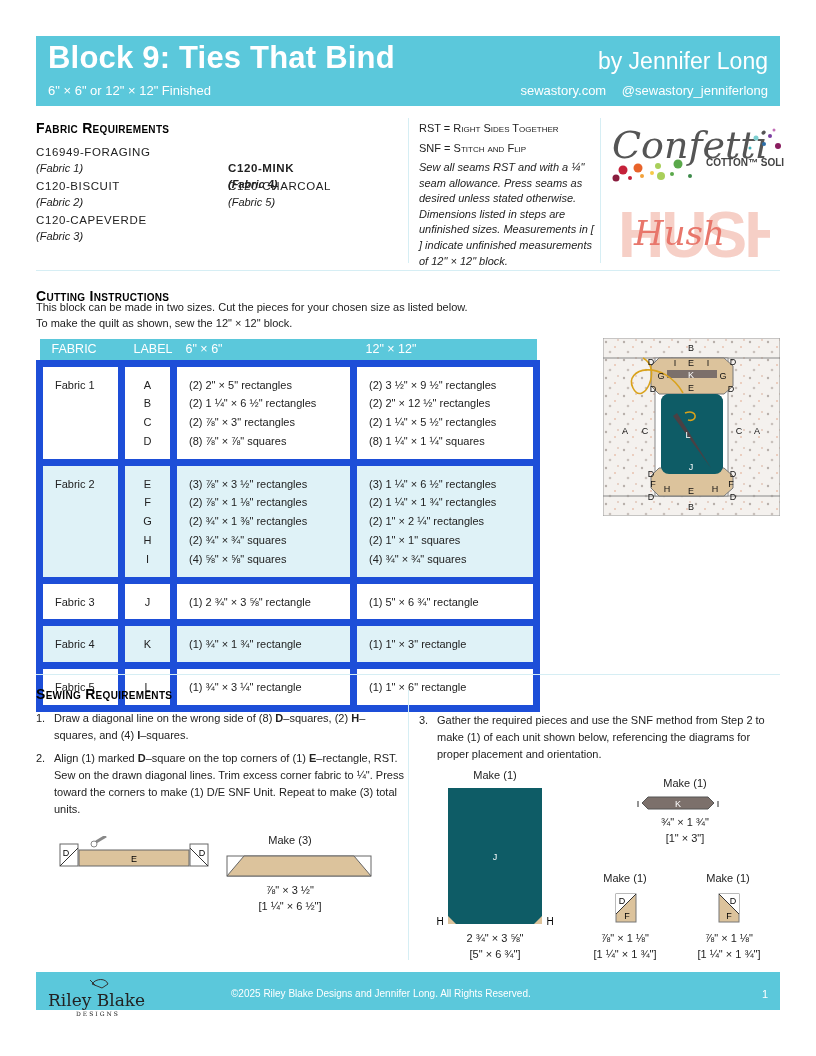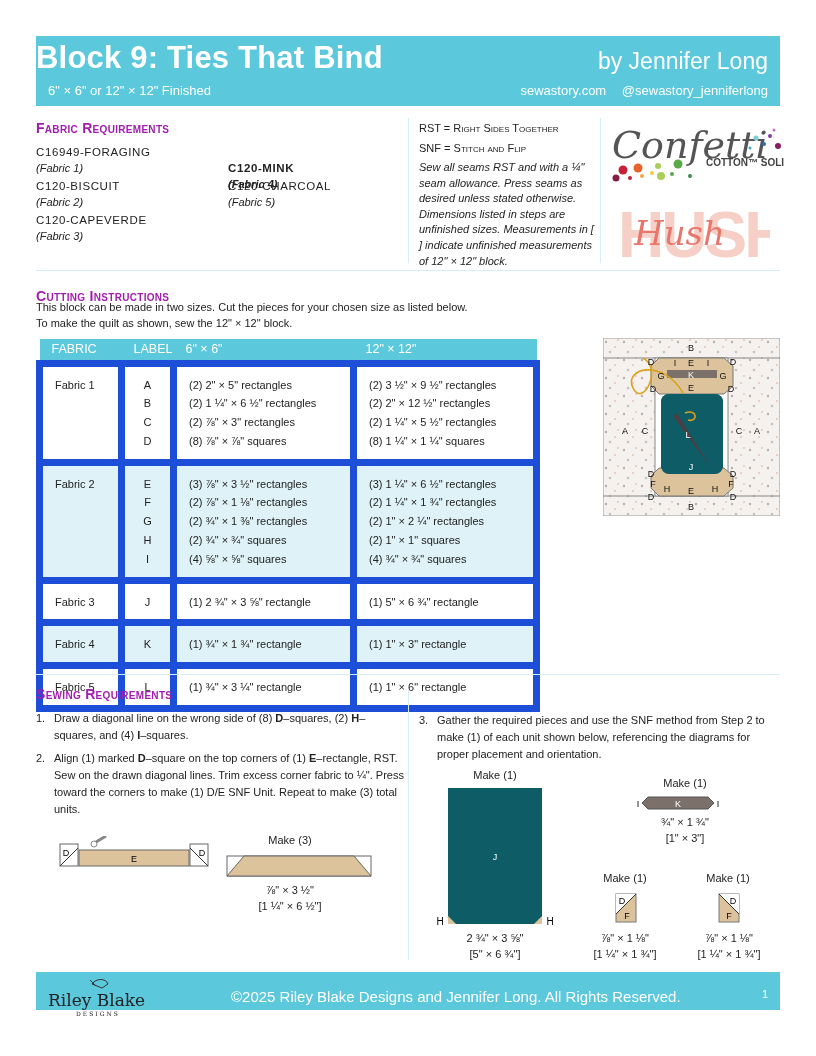--- a/index.html
+++ b/index.html
@@ -1,27 +1,27 @@
 <!DOCTYPE html>
 <html><head>
 <meta charset="utf-8">
 <style>
   * { box-sizing: border-box; margin: 0; padding: 0; }
   body { width: 816px; height: 1056px; background: #ffffff; font-family: "Liberation Sans", sans-serif; color: #222; position: relative; overflow: hidden; }
   .abs { position: absolute; }
 
   
   .header { left: 36px; top: 36px; width: 744px; height: 70px; background: #5bc8db; color: #fff; }
-  .h-title { left: 0; top: 4px; font-size: 31px; font-weight: bold; letter-spacing: 0.2px; }
+  .h-title { left: 12px; top: 4px; font-size: 31px; font-weight: bold; letter-spacing: 0.2px; }
   .h-sub { left: 12px; top: 47px; font-size: 13px; }
   .h-author { right: 12px; top: 12px; font-size: 23px; }
   .h-links { right: 12px; top: 47px; font-size: 13px; }
   .h-links span + span { margin-left: 12px; }
 
-  .sc-heading { font-size: 13px; font-weight: bold; font-variant: small-caps; letter-spacing: 0.3px; color: #a21caf; }
+  .sc-heading { font-size: 13px; font-weight: bold; font-variant: small-caps; letter-spacing: 0.3px; color: #000000; }
 
   
   .fr-heading { left: 36px; top: 120px; font-size: 14px; }
   .fabric-list { left: 36px; top: 144px; width: 380px; }
   .fabric-item { position: absolute; width: 190px; }
   .fabric-code { font-size: 11.5px; letter-spacing: 0.6px; line-height: 16px; }
   .fabric-name { font-size: 11px; font-style: italic; line-height: 17px; }
 
   .vdiv { background: #d6eef4; width: 1px; }
   .hdiv { background: #d6eef4; height: 1px; }
@@ -54,21 +54,21 @@
   .steps { font-size: 11px; line-height: 17px; }
   .step { position: absolute; width: 370px; }
   .step .num { position: absolute; left: 0; top: 0; }
   .step .txt { margin-left: 18px; }
   .step b { font-weight: bold; }
 
   .diag-label { font-size: 11px; text-align: center; }
 
   
   .footer { left: 36px; top: 972px; width: 744px; height: 38px; background: #5bc8db; color: #fff; }
-  .f-copy { left: 195px; top: 16px; font-size: 15px; }
+  .f-copy { left: 195px; top: 16px; font-size: 10px; }
   .f-page { right: 12px; top: 16px; font-size: 11px; }
   .f-logo { left: 10px; top: 4px; width: 100px; height: 42px; }
 </style>
 </head>
 <body>
 
 <div class="abs header">
   <div class="abs h-title">Block 9: Ties That Bind</div>
   <div class="abs h-sub">6" × 6" or 12" × 12" Finished</div>
   <div class="abs h-author">by Jennifer Long</div>

